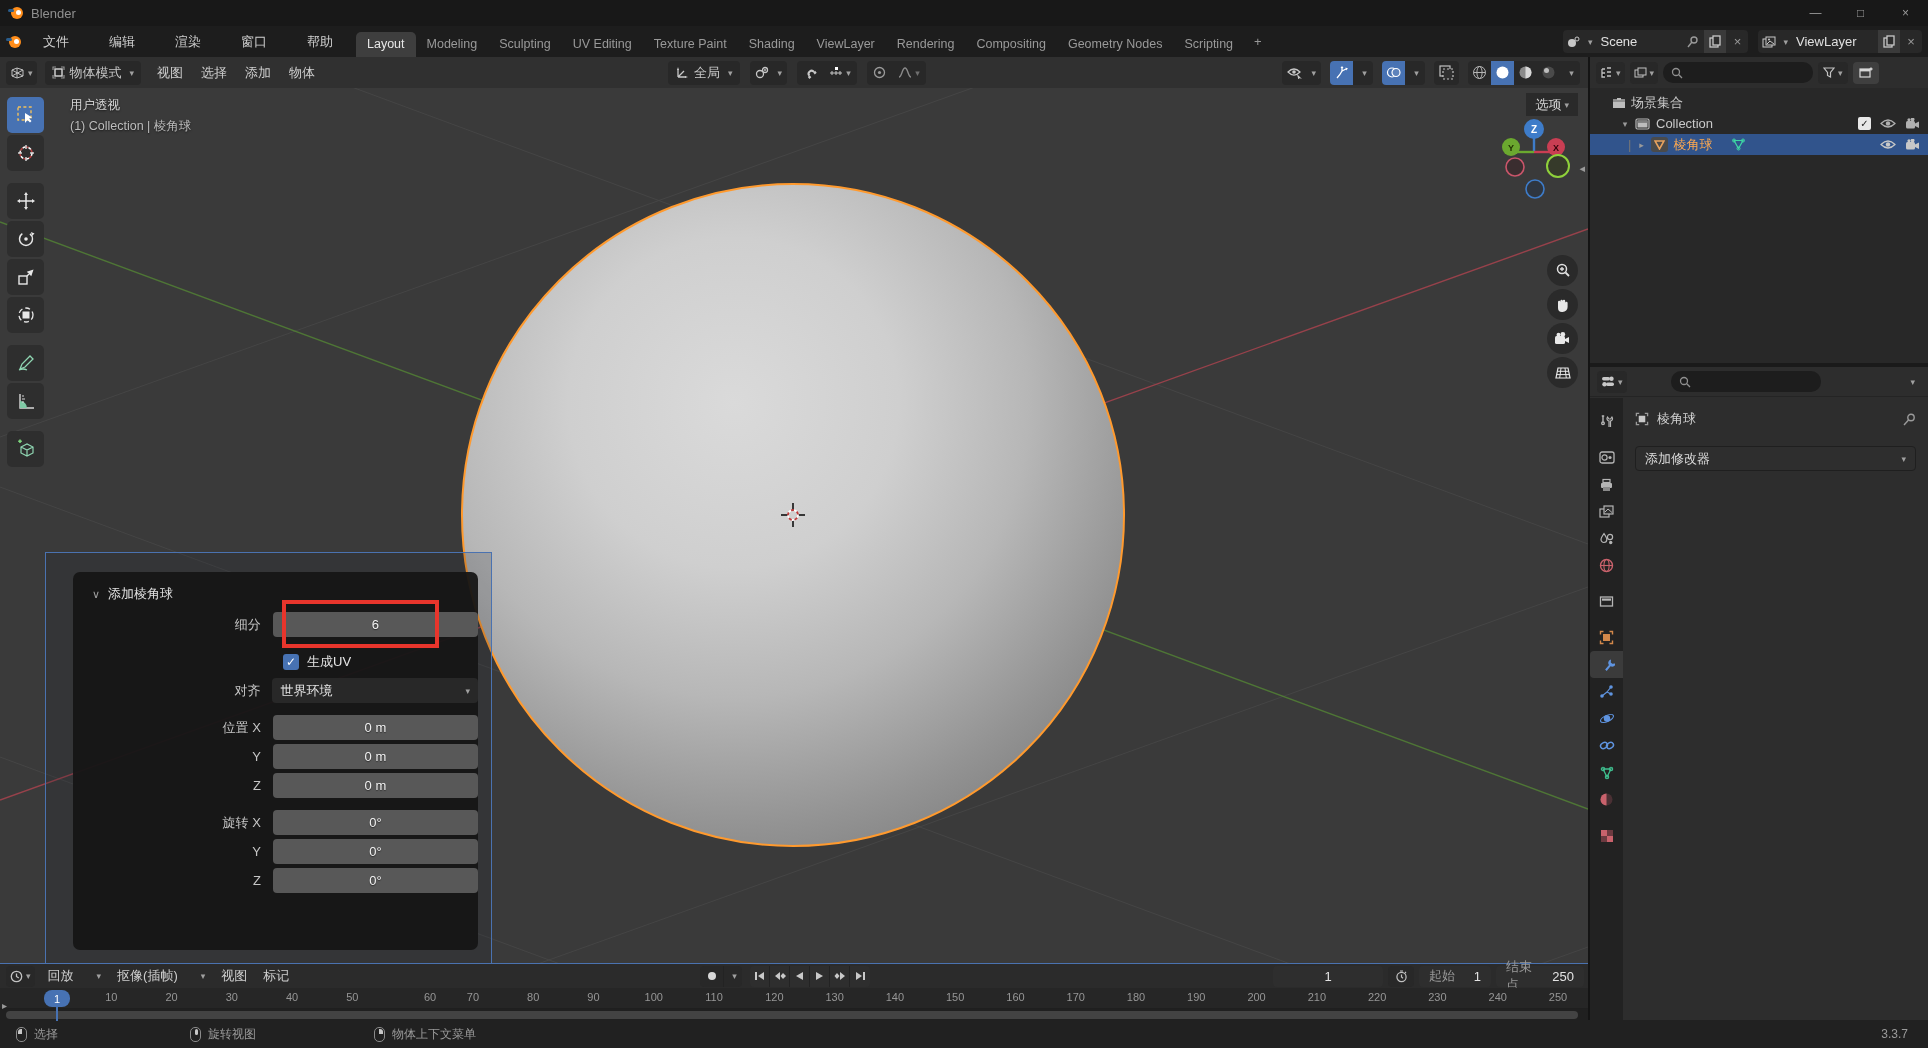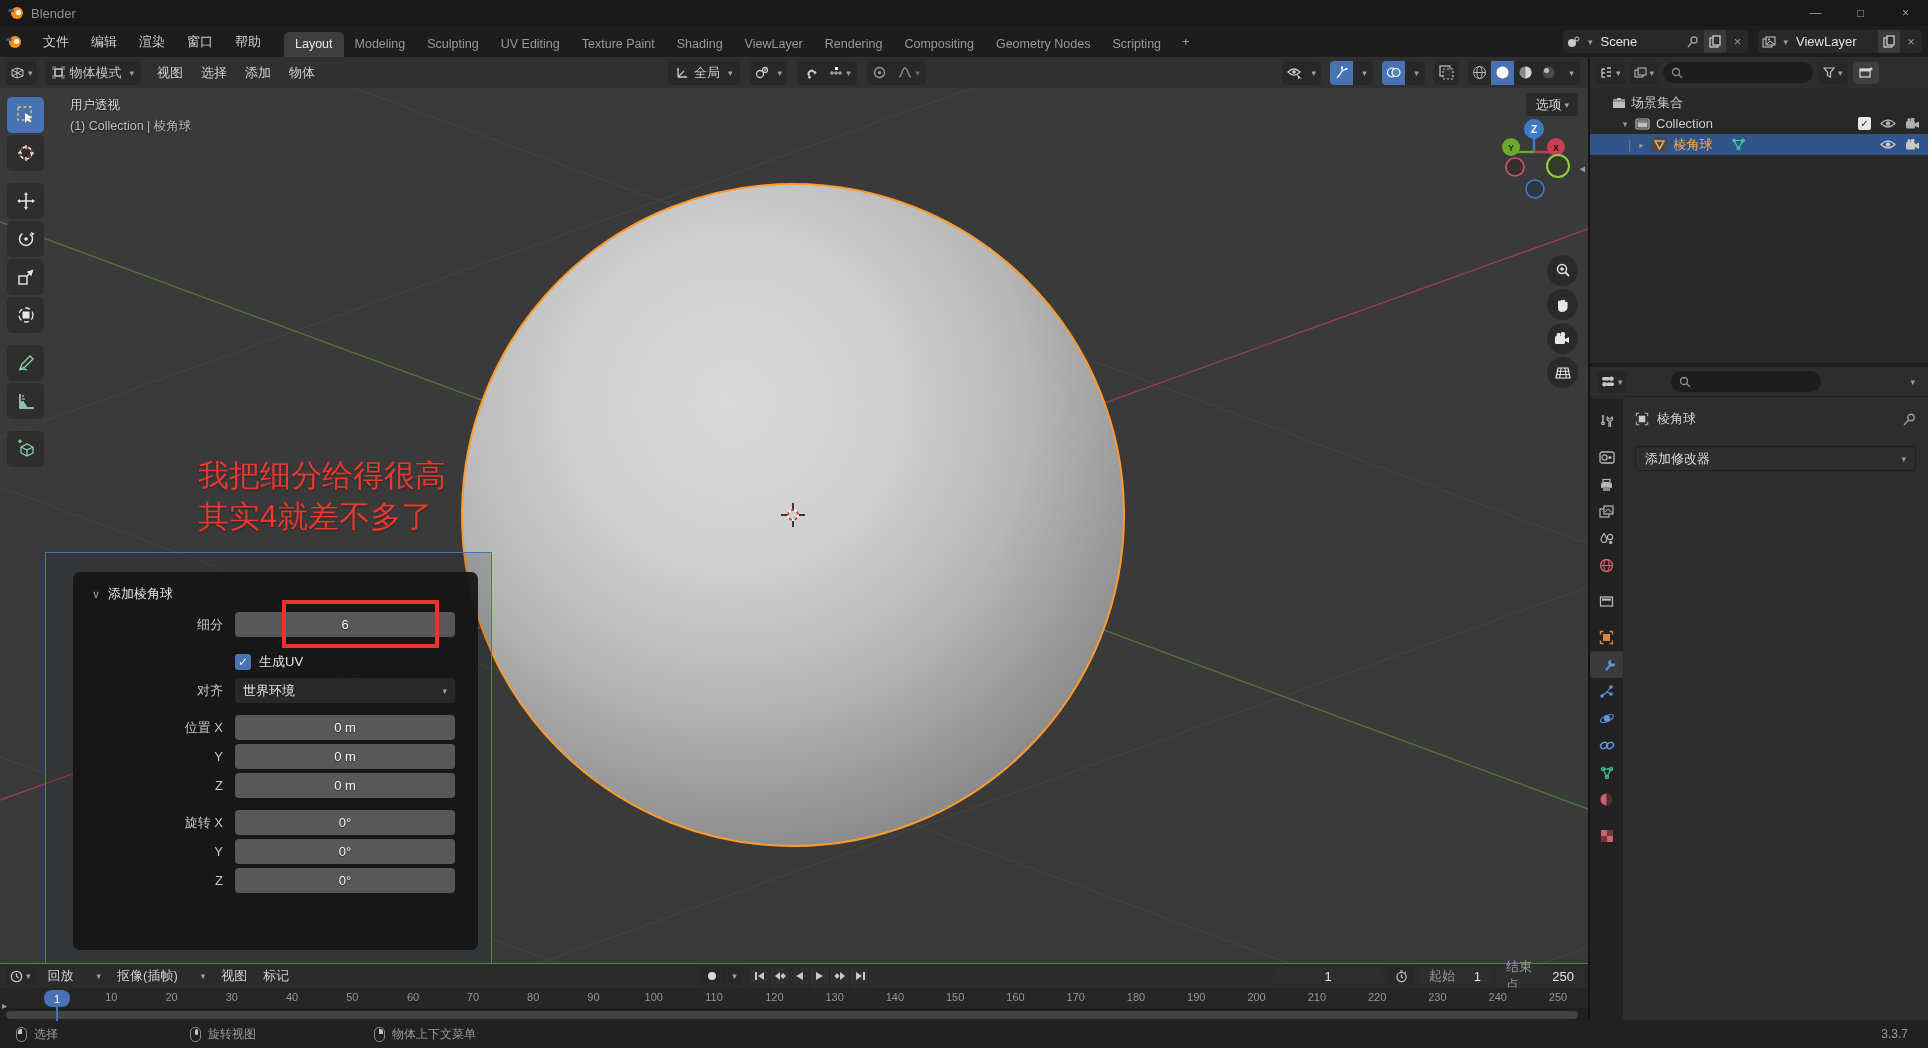--- a/index.html
+++ b/index.html
@@ -9,21 +9,21 @@
 .titlebar{position:absolute;left:0;top:0;width:1928px;height:26px;background:#181818;display:flex;align-items:center;padding-left:8px;color:#8f8f8f;}
 .blender-logo{width:16px;height:14px;position:relative;margin-right:7px;}
 .blender-logo .b1{position:absolute;left:3px;top:1px;width:12px;height:12px;border-radius:50%;background:#ff8d1a;}
 .blender-logo .b2{position:absolute;left:8px;top:4px;width:5px;height:5px;border-radius:50%;background:#fff;}
 .blender-logo .b3{position:absolute;left:0px;top:3px;width:6px;height:3px;border-radius:2px;background:#2a5d8c;}
 .win-controls{position:absolute;right:0;top:0;height:26px;display:flex;}
 .win-btn{width:45px;height:26px;display:flex;align-items:center;justify-content:center;color:#9a9a9a;font-size:12px;}
 
 .topbar{position:absolute;left:0;top:26px;width:1928px;height:31px;background:#1d1d1d;display:flex;align-items:center;}
 .topbar .logo-btn{width:34px;display:flex;justify-content:center;}
-.menu-row{display:flex;gap:4px;margin-right:14px;}
+.menu-row{display:flex;gap:22px;margin-right:14px;}
 .menu-item{padding:3px 9px;border-radius:4px;color:#cfcfcf;}
 .ws-tabs{display:flex;align-items:flex-end;height:31px;}
 .ws-tab{padding:5px 11px 6px;color:#999;border-radius:5px 5px 0 0;font-size:12.5px;}
 .ws-tab.active{background:#3e3e3e;color:#e8e8e8;}
 .ws-add{padding:4px 10px;color:#999;}
 .topbar-right{position:absolute;right:6px;top:30px;display:flex;gap:10px;}
 .id-widget{display:flex;align-items:center;background:#282828;border-radius:4px;height:23px;overflow:hidden;}
 .id-widget .id-name{padding:0 8px;color:#e0e0e0;min-width:90px;}
 .id-widget .id-tool{width:22px;display:flex;align-items:center;justify-content:center;color:#9a9a9a;}
 .id-widget .id-tool.box{background:#3a3a3a;height:23px;}
@@ -60,21 +60,21 @@
 .annotation{position:absolute;left:198px;top:398px;color:#e8392e;font-size:31px;line-height:41px;text-shadow:0 1px 2px rgba(0,0,0,.35);}
 
 .gizmo{position:absolute;left:1490px;top:38px;width:96px;height:120px;z-index:25;}
 .navbtns{position:absolute;left:1547px;top:198px;display:flex;flex-direction:column;gap:3px;z-index:25;}
 .navbtn{width:31px;height:31px;border-radius:50%;background:rgba(30,30,30,.55);display:flex;align-items:center;justify-content:center;color:#d8d8d8;}
 .npanel-collapse{position:absolute;right:3px;top:105px;color:#9a9a9a;font-size:11px;z-index:25;}
 
 .op-outer{position:absolute;left:45px;top:495px;width:447px;height:412px;border:1px solid #4a72b0;background:rgba(28,34,44,.18);z-index:40;}
 .op-panel{position:absolute;left:27px;top:19px;width:405px;height:378px;background:rgba(21,21,21,.94);border-radius:7px;padding:9px 0 0 0;}
 .op-title{display:flex;align-items:center;gap:8px;padding:4px 0 8px 16px;color:#e2e2e2;}
-.op-row{display:flex;align-items:center;height:27px;margin-bottom:2px;position:relative;}
+.op-row{display:flex;align-items:center;height:27px;margin-bottom:2px;position:relative;padding-left:48px;}
 .op-row .op-label{width:150px;margin-right:12px;text-align:right;color:#c6c6c6;}
 .op-field{width:220px;height:25px;background:#585858;border-radius:4px;display:flex;align-items:center;justify-content:center;color:#f2f2f2;text-shadow:0 1px 1px rgba(0,0,0,.5);}
 .op-select{width:220px;height:25px;background:#282828;border-radius:4px;display:flex;align-items:center;color:#e3e3e3;padding:0 8px;}
 .op-select .chev{margin-left:auto;}
 .op-gap{height:8px;}
 .red-box{position:absolute;left:209px;top:-11px;width:157px;height:48px;border:4px solid #e8352c;z-index:5;pointer-events:none;}
 .cb{width:16px;height:16px;border-radius:3px;background:#4772b3;color:#fff;font-size:12px;display:flex;align-items:center;justify-content:center;margin-left:162px;margin-right:8px;}
 .cb-label{color:#e6e6e6;}
 
 .outliner{position:absolute;left:0;top:0;width:338px;height:306px;background:#282828;}
@@ -245,24 +245,20 @@
       <line x1="17" y1="12" x2="24" y2="12" stroke="#111" stroke-width="1.6"></line>
       <circle cx="12" cy="12" r="5" fill="none" stroke="#fff" stroke-width="1.8" stroke-dasharray="3 3"></circle>
       <circle cx="12" cy="12" r="5" fill="none" stroke="#c03a3a" stroke-width="1.8" stroke-dasharray="3 3" stroke-dashoffset="3"></circle>
     </svg>
 
     <div class="vp-label">
       <div>用户透视</div>
       <div class="sub">(1) Collection | 棱角球</div>
     </div>
 
-    <div class="annotation">
-      <div>我把细分给得很高</div>
-      <div>其实4就差不多了</div>
-    </div>
 
     <div class="vp-header">
       <div class="vph-left">
         <div class="iconbtn" style="height:24px;padding:0 4px;">
           <svg width="15" height="14" viewBox="0 0 15 14">
               <path d="M2 10 L7 12 L13 10 L13 4 L7 2 L2 4 Z M7 2 V12 M2 4 L13 10 M13 4 L2 10" fill="none" stroke="#c2c2c2"></path>
             </svg>
           <span class="chev">▾</span>
         </div>
         <div class="widget">
@@ -911,21 +907,21 @@
       </div>
     </div>
     <div class="ruler">
 
     <span class="frame-num" style="left: 57px;">1</span>
         <span class="frame-num" style="left: 111.252px;">10</span>
         <span class="frame-num" style="left: 171.532px;">20</span>
         <span class="frame-num" style="left: 231.812px;">30</span>
         <span class="frame-num" style="left: 292.092px;">40</span>
         <span class="frame-num" style="left: 352.372px;">50</span>
-        <span class="frame-num" style="left: 413px;">60</span>
+        <span class="frame-num" style="left: 430px;">60</span>
         <span class="frame-num" style="left: 472.932px;">70</span>
         <span class="frame-num" style="left: 533.212px;">80</span>
         <span class="frame-num" style="left: 593.492px;">90</span>
         <span class="frame-num" style="left: 653.772px;">100</span>
         <span class="frame-num" style="left: 714.052px;">110</span>
         <span class="frame-num" style="left: 774.332px;">120</span>
         <span class="frame-num" style="left: 834.612px;">130</span>
         <span class="frame-num" style="left: 894.892px;">140</span>
         <span class="frame-num" style="left: 955.172px;">150</span>
         <span class="frame-num" style="left: 1015.45px;">160</span>

